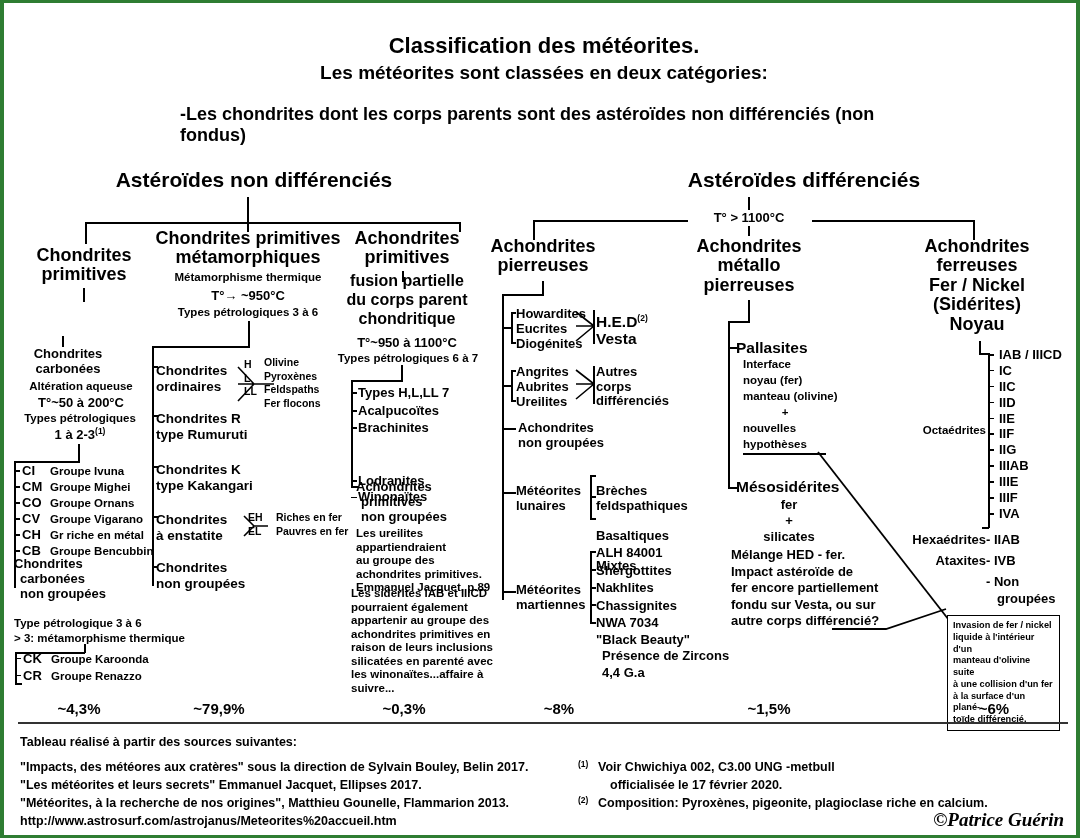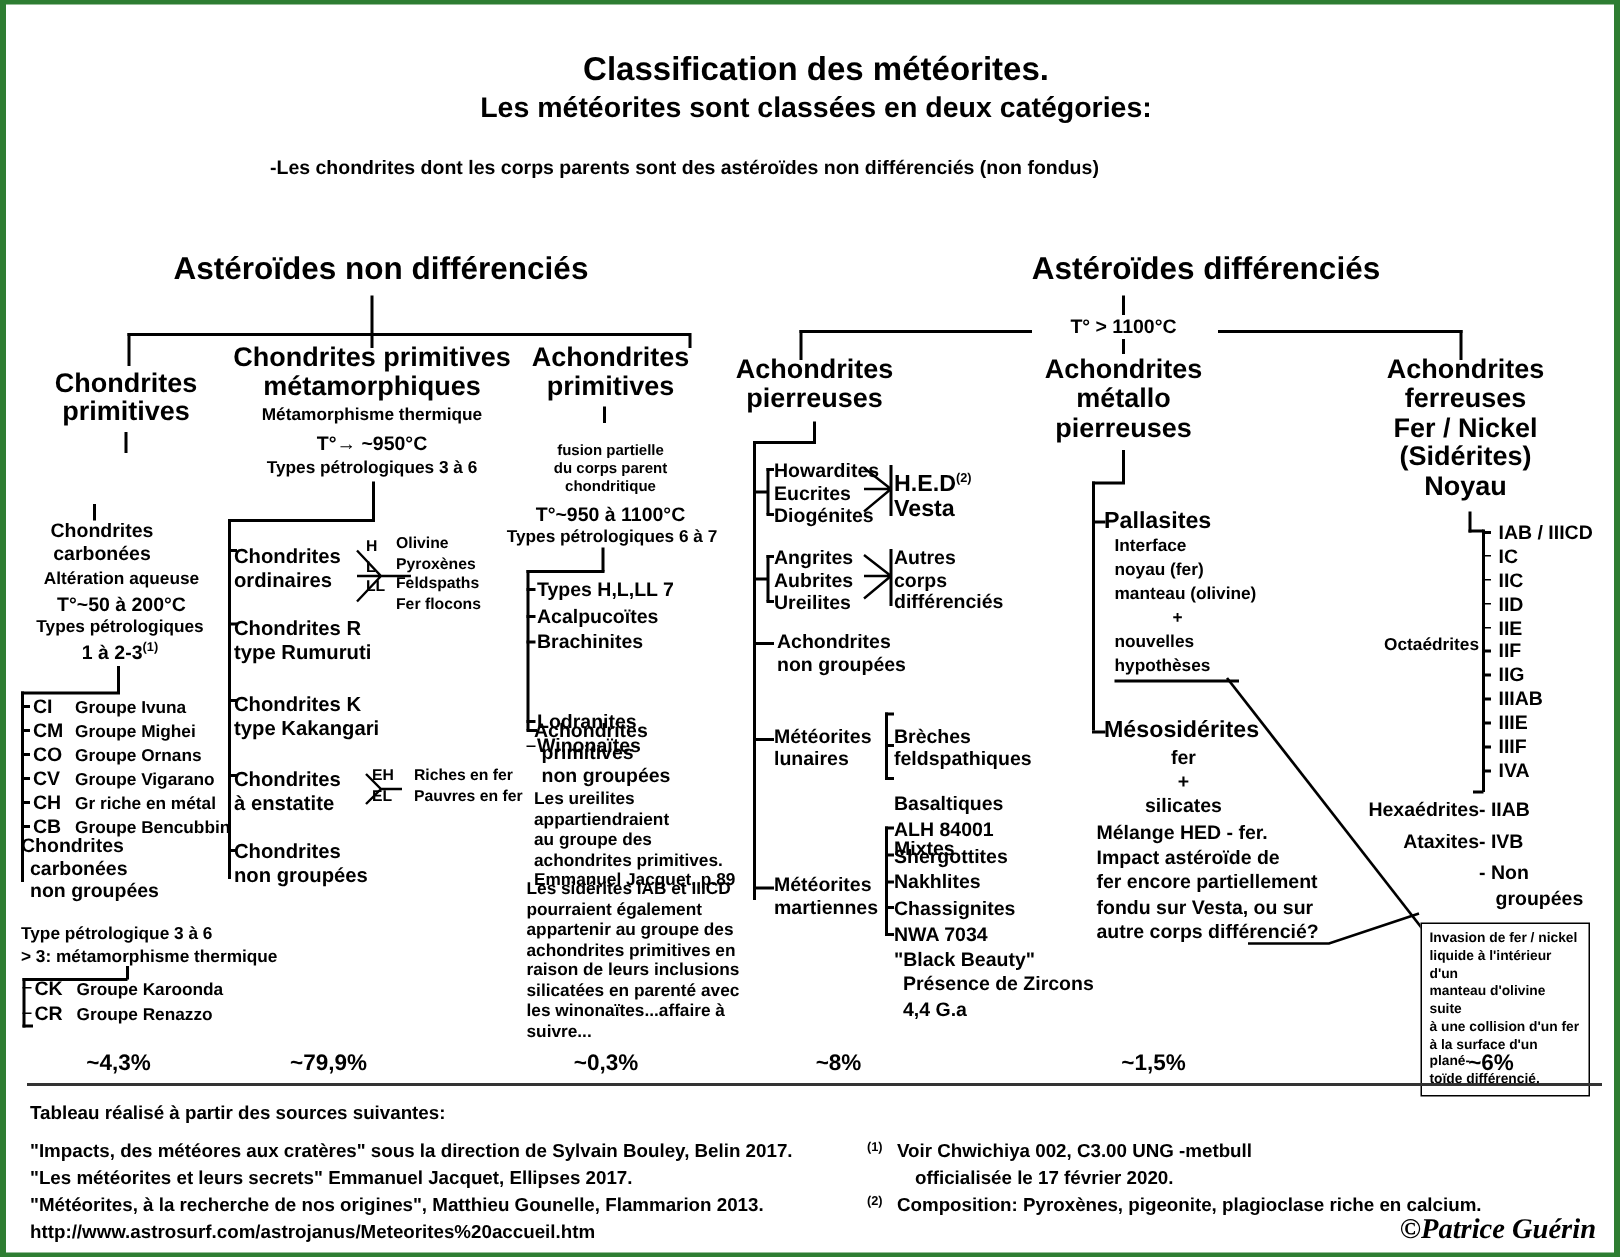--- a/index.html
+++ b/index.html
@@ -17,21 +17,21 @@
     background:#fff;
     border-left:4px solid #2e7d32;
     border-right:4px solid #2e7d32;
     border-top:3px solid #2e7d32;
     border-bottom:3px solid #2e7d32;
   }
   .abs { position:absolute; }
   .ctr { text-align:center; }
   .t-title1 { font-size:22px; font-weight:bold; }
   .t-title2 { font-size:19px; font-weight:bold; }
-  .t-intro { font-size:13px; font-weight:bold; }
+  .t-intro { font-size:18px; font-weight:bold; }
   .t-h1 { font-size:21px; font-weight:bold; }
   .t-h2 { font-size:18px; font-weight:bold; line-height:1.08; }
   .t-h3 { font-size:15.5px; font-weight:bold; line-height:1.1; }
   .t-b  { font-size:13px; font-weight:bold; line-height:1.16; }
   .t-s  { font-size:11.5px; font-weight:bold; line-height:1.18; }
   .t-xs { font-size:10.5px; font-weight:bold; line-height:1.2; }
   .t-pct{ font-size:15px; font-weight:bold; }
   .t-src{ font-size:12.5px; font-weight:bold; line-height:1.45; }
   .sup { font-size:8.5px; vertical-align:super; }
   .line-v { background:#000; width:2px; }
@@ -197,21 +197,21 @@
     <div>non groupées</div>
   </div>
 
   <div class="abs ctr t-pct" style="left:150px;top:697px;width:130px;">~79,9%</div>
 
   <div class="abs ctr t-h2" style="left:332px;top:226px;width:142px;">
     <div>Achondrites</div>
     <div>primitives</div>
   </div>
   <div class="abs line-v1" style="left:398px;top:268px;height:11px;"></div>
-  <div class="abs ctr t-b" style="left:330px;top:292px;width:146px;font-size:10px;line-height:1.2;">
+  <div class="abs ctr t-b" style="left:330px;top:268px;width:146px;font-size:16px;line-height:1.2;">
     <div>fusion partielle</div>
     <div>du corps parent</div>
     <div>chondritique</div>
   </div>
   <div class="abs ctr t-b" style="left:330px;top:332px;width:146px;">T°~950 à 1100°C</div>
   <div class="abs ctr t-s" style="left:326px;top:349px;width:156px;">Types pétrologiques 6 à 7</div>
 
   <div class="abs line-v1" style="left:397px;top:362px;height:16px;"></div>
   <div class="abs line-h1" style="left:347px;top:377px;width:52px;"></div>
   <div class="abs line-v1" style="left:347px;top:377px;height:107px;"></div>

